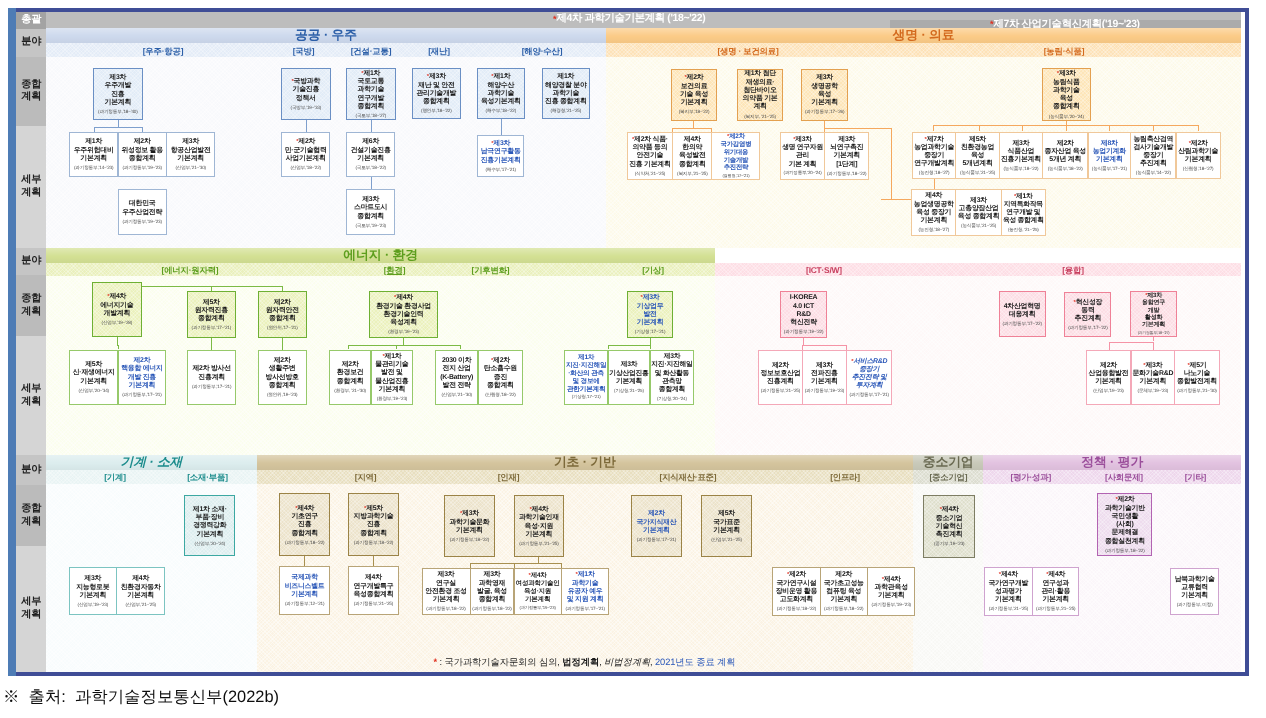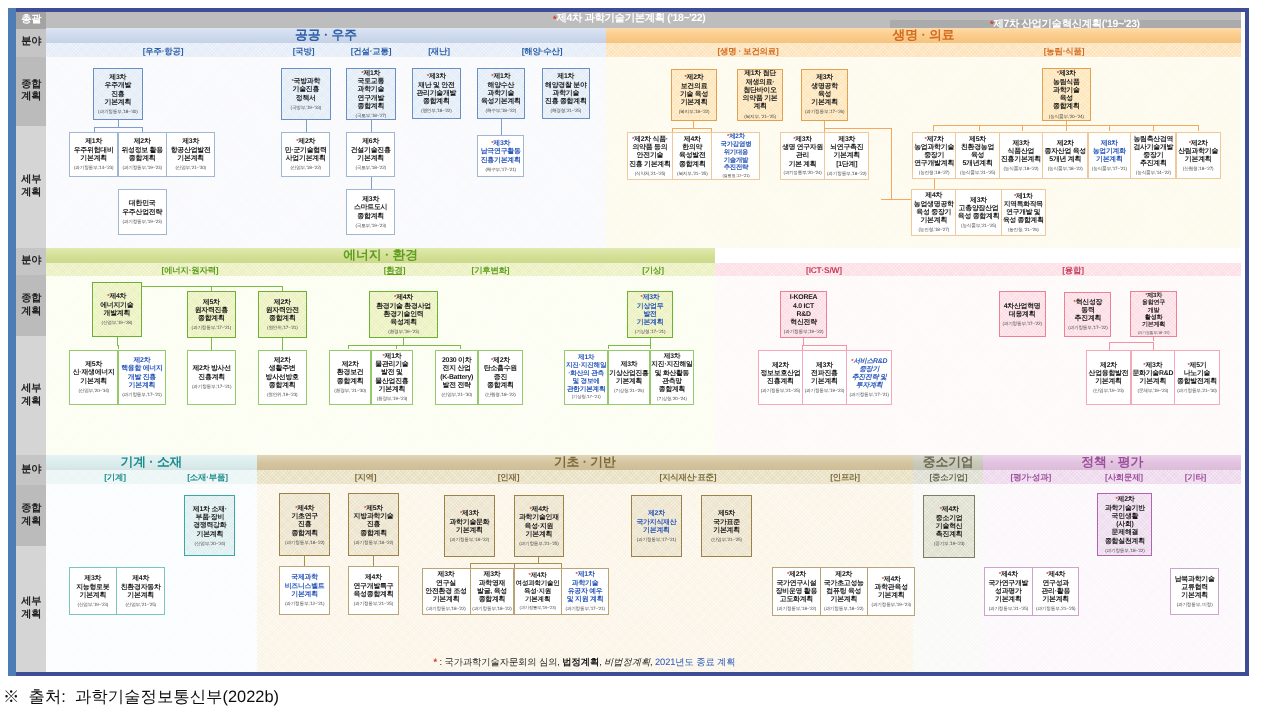--- a/index.html
+++ b/index.html
@@ -107,21 +107,21 @@
       <div class="grp-body" style="top: 28px; height: 179px; background: rgb(251, 254, 238);"></div>
     </div>
     <div class="grp" style="left: 715.3px; top: 248px; width: 525.7px; height: 207px;">
       <div class="grp-sub" style="top: 14.6px; height: 13.4px; background: rgb(253, 222, 229);">
         <div class="subtag" style="left: 108.7px; top: 2.2px; color: rgb(200, 63, 94);">[ICT·S/W]</div>
         <div class="subtag" style="left: 357.7px; top: 2.2px; color: rgb(200, 63, 94);">[융합]</div>
       </div>
       <div class="grp-body" style="top: 28px; height: 179px; background: rgb(254, 248, 248);"></div>
     </div>
     <div class="grp" style="left: 46px; top: 455.1px; width: 210.8px; height: 216.9px;">
-      <div class="grp-hdr" style="height: 14.7px; background: linear-gradient(rgba(255, 255, 255, 0.3) 0%, rgba(255, 255, 255, 0) 55%, rgba(0, 0, 0, 0.035) 100%) rgb(220, 237, 238); color: rgb(28, 140, 140);">기계 · 소재</div>
+      <div class="grp-hdr" style="height: 14.7px; background: linear-gradient(rgba(255, 255, 255, 0.3) 0%, rgba(255, 255, 255, 0) 55%, rgba(0, 0, 0, 0.035) 100%) rgb(220, 237, 238); color: rgb(28, 140, 140); font-style: italic;">기계 · 소재</div>
       <div class="grp-sub" style="top: 14.7px; height: 14.1px; background: rgb(233, 244, 244);">
         <div class="subtag" style="left: 69px; top: 2.55px; color: rgb(28, 140, 140);">[기계]</div>
         <div class="subtag" style="left: 161.5px; top: 2.55px; color: rgb(28, 140, 140);">[소재·부품]</div>
       </div>
       <div class="grp-body" style="top: 28.8px; height: 188.1px; background: rgb(248, 252, 253);"></div>
     </div>
     <div class="grp" style="left: 256.8px; top: 455.1px; width: 656.1px; height: 216.9px;">
       <div class="grp-hdr" style="height: 14.7px; background: linear-gradient(rgba(255, 255, 255, 0.3) 0%, rgba(255, 255, 255, 0) 55%, rgba(0, 0, 0, 0.035) 100%) rgb(212, 196, 157); color: rgb(125, 106, 58);">기초 · 기반</div>
       <div class="grp-sub" style="top: 14.7px; height: 14.1px; background: rgb(232, 223, 192);">
         <div class="subtag" style="left: 46px; top: 16px; color: rgb(125, 106, 58);">[기초]</div>

